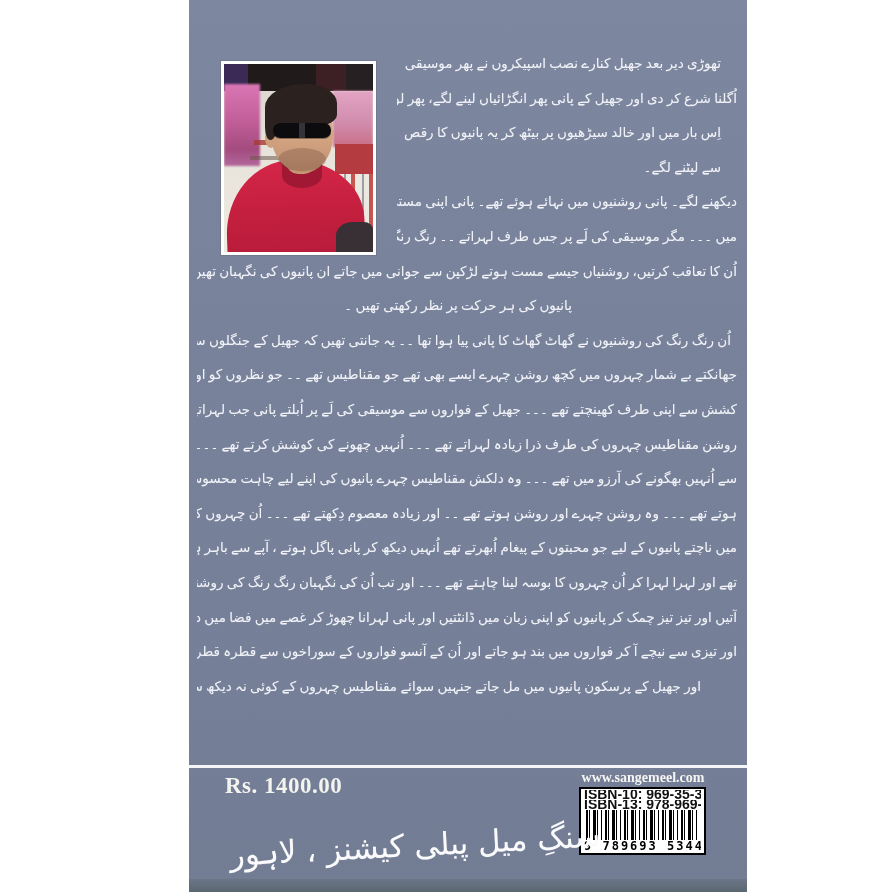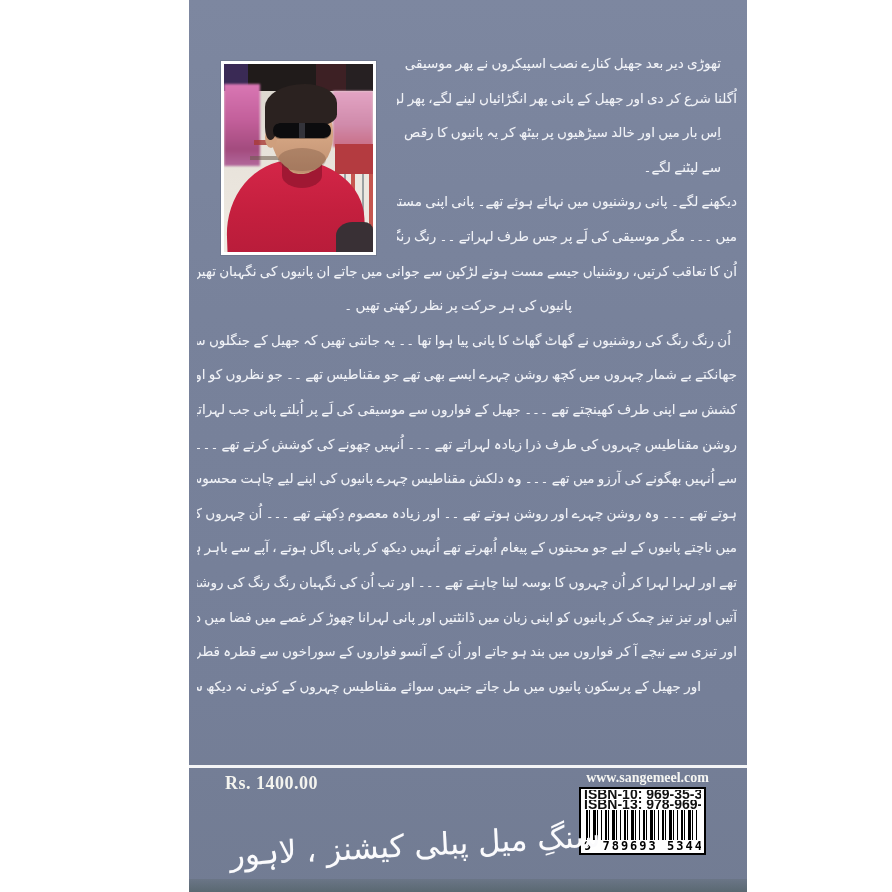--- a/index.html
+++ b/index.html
@@ -46,22 +46,22 @@
          font-family:"DejaVu Sans",sans-serif;text-shadow:0 0 1px rgba(255,255,255,.25);}
   .bline.wrap{margin-left:200px;}
   .bline.p-start{padding-right:16px;}
   .bline.p-start-sm{padding-right:6px;}
   .bline.end-mid{padding-right:165px;}
   .bline.end-sm{padding-right:36px;}
   .bline.center{text-align:center;padding-left:60px;}
   
   .divider{position:absolute;left:0;top:765px;width:558px;height:3px;background:#f4f5f7;}
   .price{position:absolute;left:36px;top:773px;font-family:"Liberation Serif",serif;font-weight:bold;
-         font-size:18px;color:#f4f4ef;letter-spacing:.5px;text-align:right;}
-  .website{position:absolute;left:388px;top:770px;width:132px;text-align:right;
+         font-size:23px;color:#f4f4ef;letter-spacing:.5px;text-align:right;}
+  .website{position:absolute;left:388px;top:770px;width:132px;text-align:center;
            font-family:"Liberation Serif",serif;font-weight:bold;font-size:14px;color:#f5f5f2;}
   .barcode-box{position:absolute;left:390px;top:787px;width:127px;height:68px;background:#ffffff;
                border:2px solid #000;box-sizing:border-box;padding:1px 3px 0 3px;}
   .isbn-line{font-family:"Liberation Sans",sans-serif;font-weight:bold;font-size:14px;line-height:9.5px;
              color:#111;white-space:nowrap;overflow:hidden;}
   .bars{height:30px;margin:1px 2px 0 2px;
         background:repeating-linear-gradient(90deg,#000 0 2px,#fff 2px 3px,#000 3px 4px,#fff 4px 7px,
                    #000 7px 10px,#fff 10px 11px,#000 11px 12px,#fff 12px 15px,#000 15px 16px,#fff 16px 19px);}
   .bar-digits{font-family:"DejaVu Sans Mono",monospace;font-weight:bold;font-size:12px;line-height:12px;
               letter-spacing:2px;text-align:center;color:#000;background:#fff;white-space:nowrap;overflow:hidden;}

